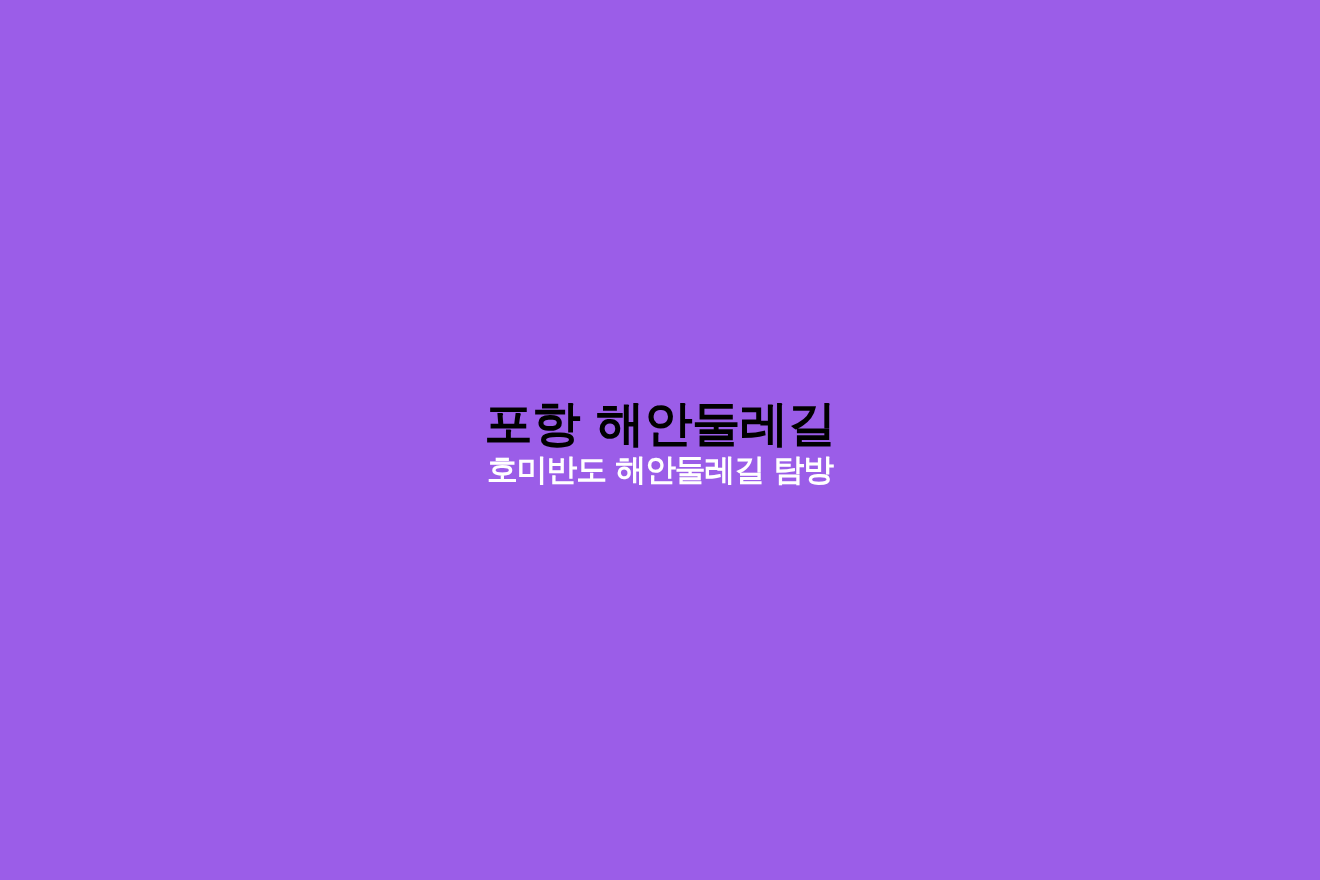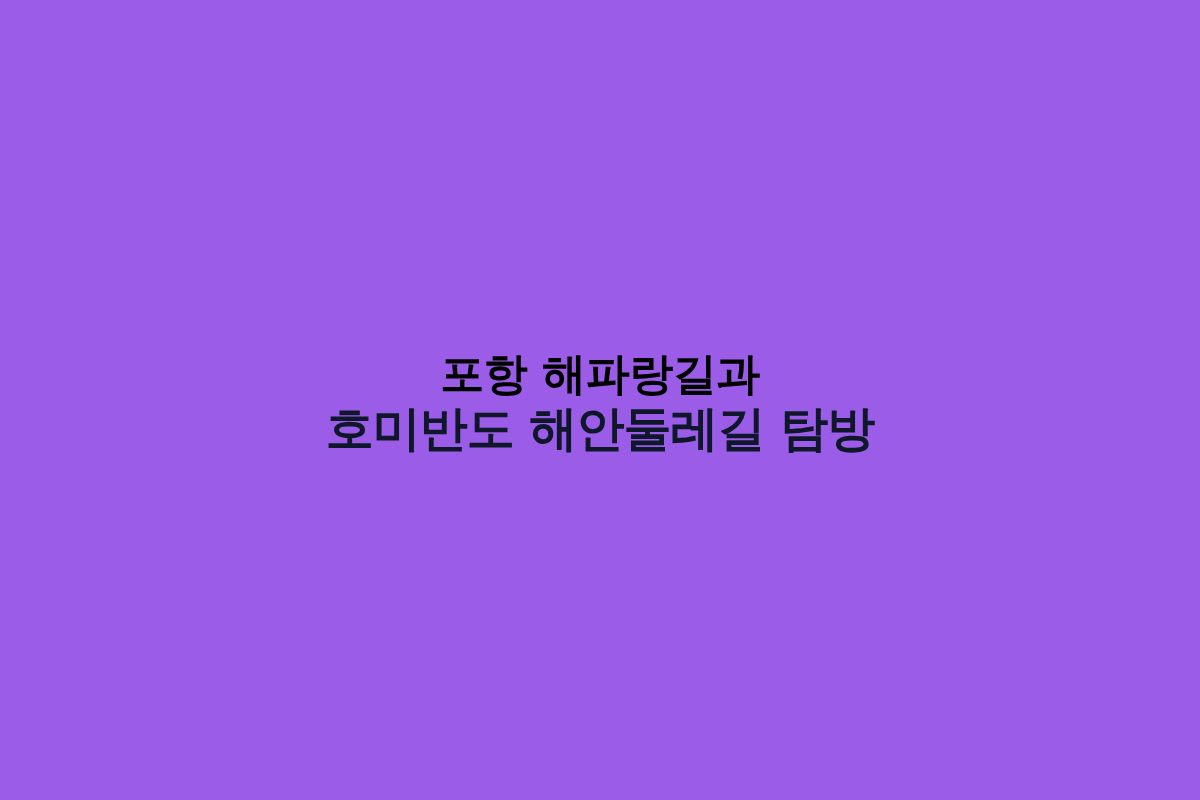--- a/index.html
+++ b/index.html
@@ -59,19 +59,19 @@
     letter-spacing: -1px;
   }
 </style>
 </head>
 <body>
 
 <div class="banner" style="background: rgb(155, 93, 232);">
 
   <div class="title-block">
 
-    <span class="title-line line-1" style="color: rgb(0, 0, 0); font-size: 44px;">포항 해파랑길과</span>
+    <span class="title-line line-1" style="color: rgb(0, 0, 0); font-size: 44px;">포항 해안둘레길</span>
 
-    <span class="title-line line-2" style="color: #0f172a; font-size: 48px;">호미반도 해안둘레길 탐방</span>
+    <span class="title-line line-2" style="color: #ffffff; font-size: 28px;">호미반도 해안둘레길 탐방</span>
 
   </div>
 
 </div>
 
 </body></html>

